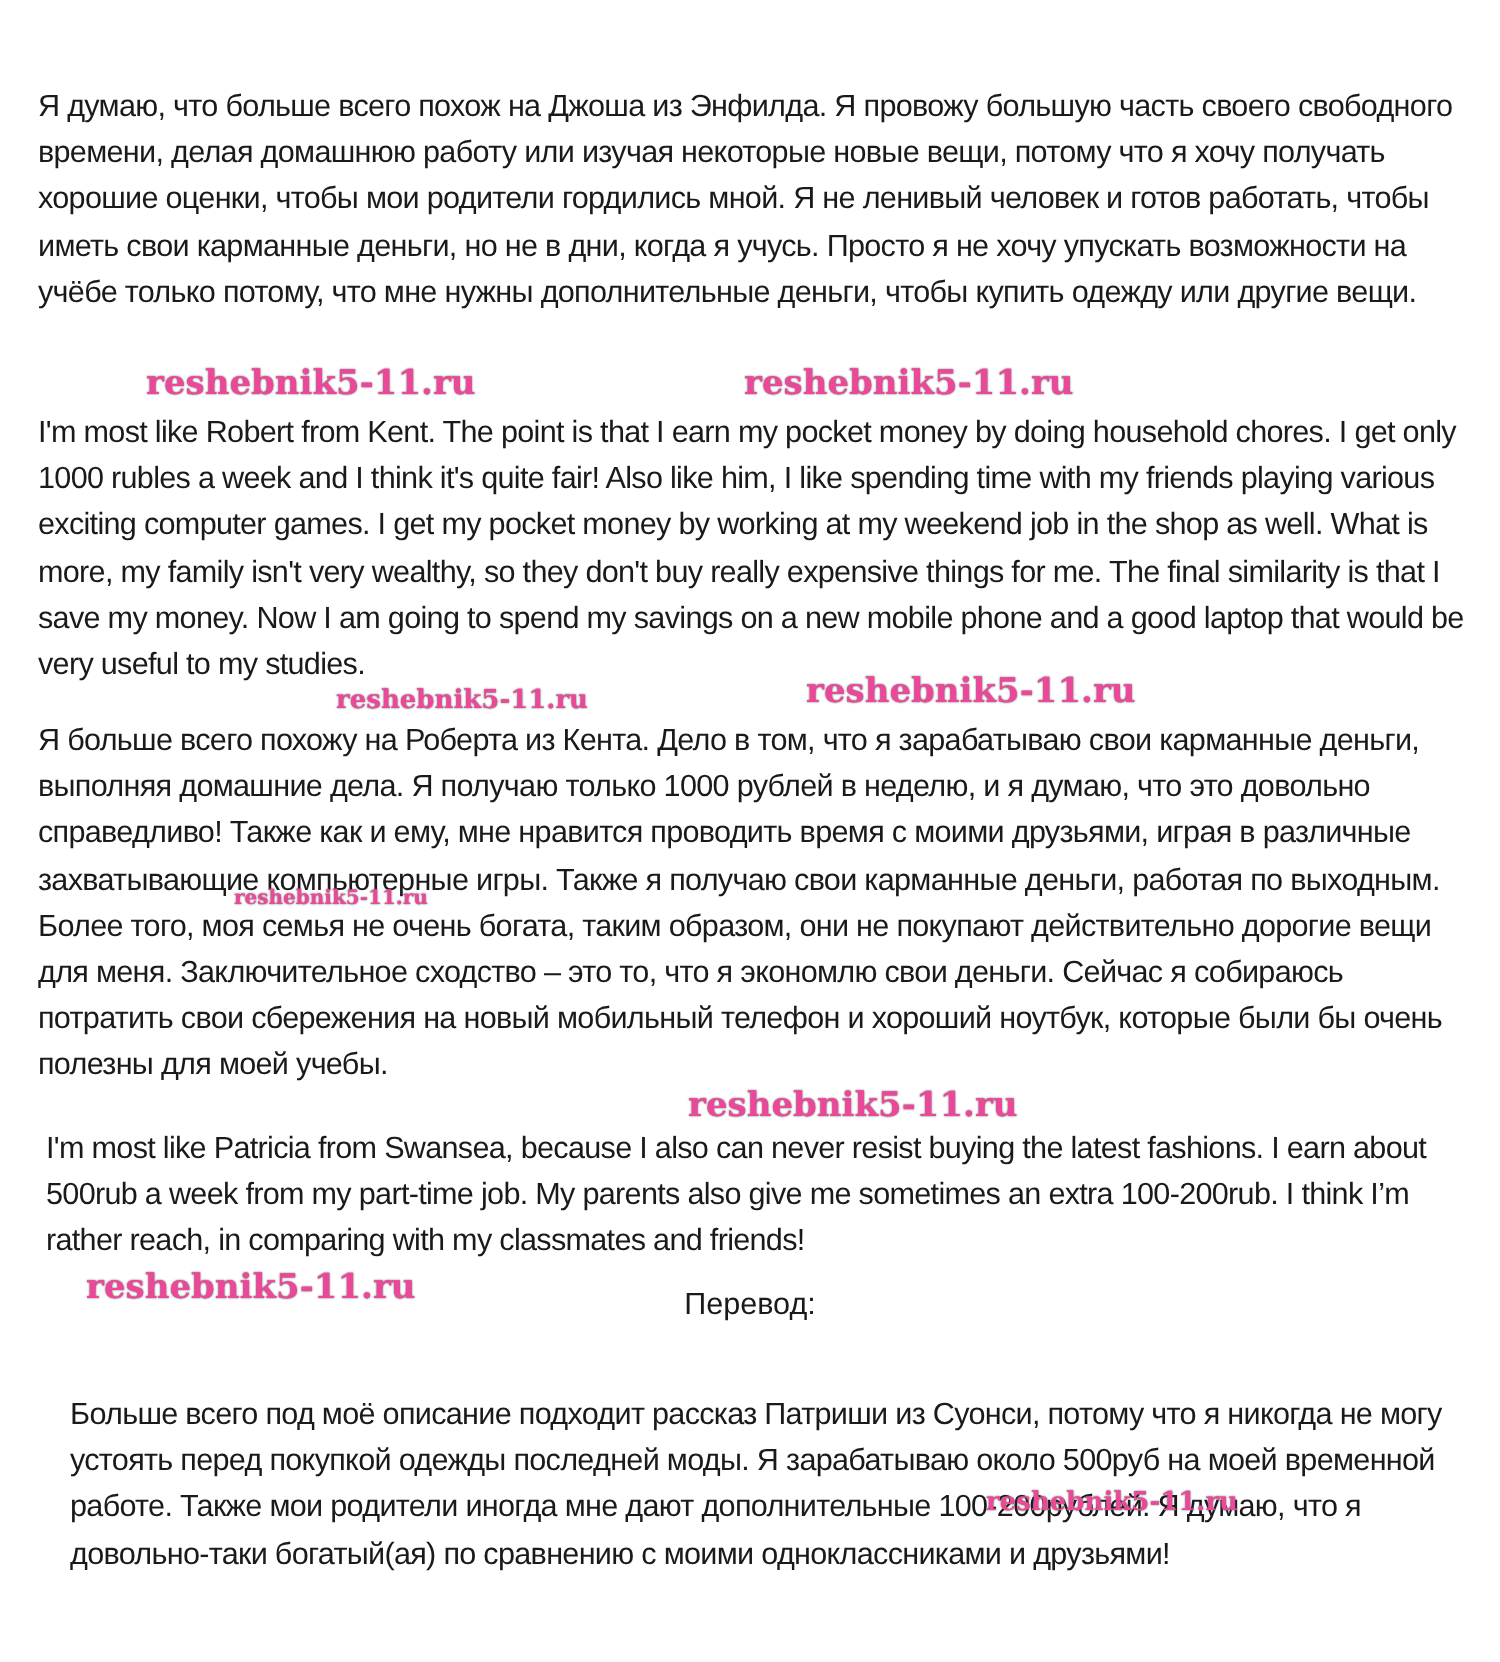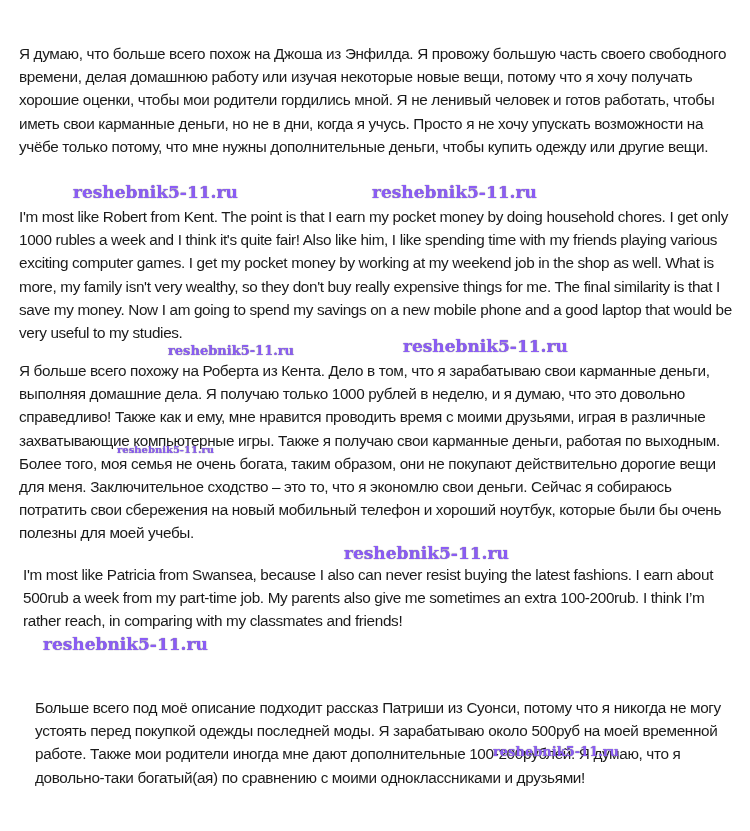--- a/index.html
+++ b/index.html
@@ -2,21 +2,21 @@
 <html><head>
 <meta charset="utf-8">
 <style>
   html, body { margin:0; padding:0; background:#ffffff; }
   body { width:750px; height:831px; position:relative; overflow:hidden;
          font-family:"Liberation Sans", sans-serif; color:#1a1a1a; }
   .page { position:absolute; left:0; top:16px; width:652px; height:831px; }
   .para { position:absolute; left:19px; width:716px; font-size:15.3px; line-height:23.2px;
           letter-spacing:-0.35px; word-spacing:0px; white-space:normal; }
   .title-center { position:absolute; left:0; width:750px; text-align:center; font-size:15.3px; }
-  .wm { position:absolute; font-family:"DejaVu Serif", serif; font-weight:bold; color:#8b5cf6;
+  .wm { position:absolute; font-family:"DejaVu Serif", serif; font-weight:bold; color:#ec4899;
         text-shadow: 0 0 1px #555; letter-spacing:0px; white-space:nowrap; }
   .wm.med { font-size:17px; }
   .wm.small { font-size:13px; }
   .wm.tiny { font-size:10px; }
 </style>
 </head>
 <body>
 
 <div class="page">
 
@@ -33,18 +33,19 @@
   <p class="para" style="top:343px;margin:0;">Я больше всего похожу на Роберта из Кента. Дело в том, что я зарабатываю свои карманные деньги, выполняя домашние дела. Я получаю только 1000 рублей в неделю, и я думаю, что это довольно справедливо! Также как и ему, мне нравится проводить время с моими друзьями, играя в различные захватывающие компьютерные игры. Также я получаю свои карманные деньги, работая по выходным. Более того, моя семья не очень богата, таким образом, они не покупают действительно дорогие вещи для меня. Заключительное сходство – это то, что я экономлю свои деньги. Сейчас я собираюсь потратить свои сбережения на новый мобильный телефон и хороший ноутбук, которые были бы очень полезны для моей учебы.</p>
 
   <div class="wm tiny" style="left:117px;top:428px;">reshebnik5-11.ru</div>
 
   <div class="wm med" style="left:344px;top:527px;">reshebnik5-11.ru</div>
 
   <p class="para" style="top:543px;margin:4px;">I'm most like Patricia from Swansea, because I also can never resist buying the latest fashions. I earn about 500rub a week from my part-time job. My parents also give me sometimes an extra 100-200rub. I think I’m rather reach, in comparing with my classmates and friends!</p>
 
   <div class="wm med" style="left:43px;top:618px;">reshebnik5-11.ru</div>
 
+  <div class="title-center" style="top:628px;">Перевод:</div>
 
   <p class="para" style="top:664px;margin:16px;">Больше всего под моё описание подходит рассказ Патриши из Суонси, потому что я никогда не могу устоять перед покупкой одежды последней моды. Я зарабатываю около 500руб на моей временной работе. Также мои родители иногда мне дают дополнительные 100-200рублей. Я думаю, что я довольно-таки богатый(ая) по сравнению с моими одноклассниками и друзьями!</p>
 
   <div class="wm small" style="left:493px;top:728px;">reshebnik5-11.ru</div>
 
 </div>
 
 </body></html>

